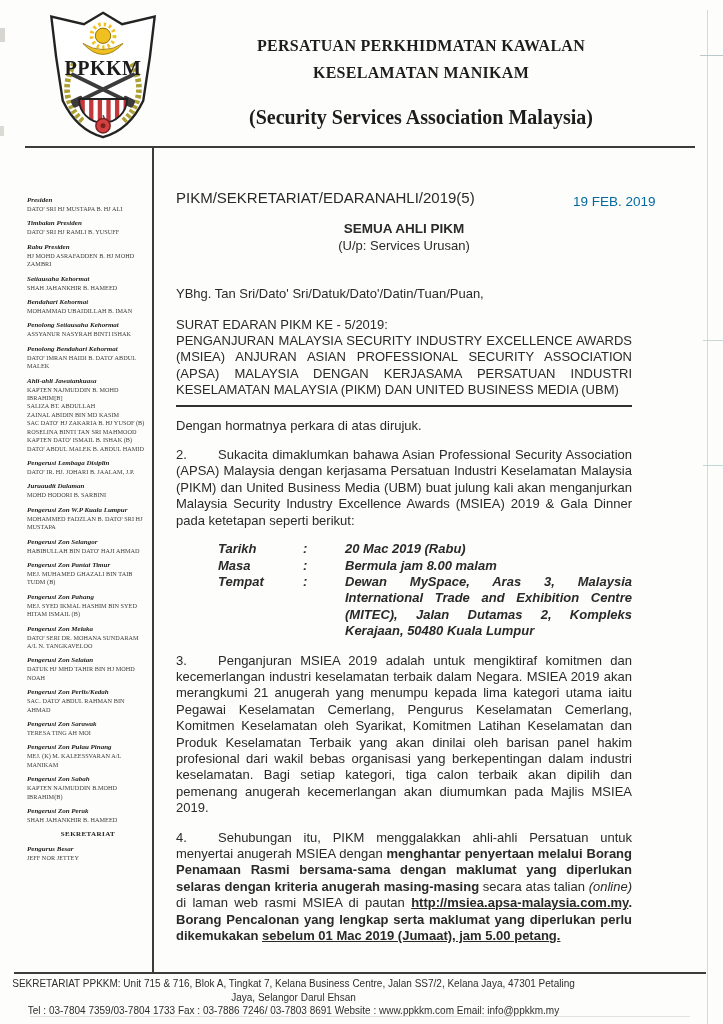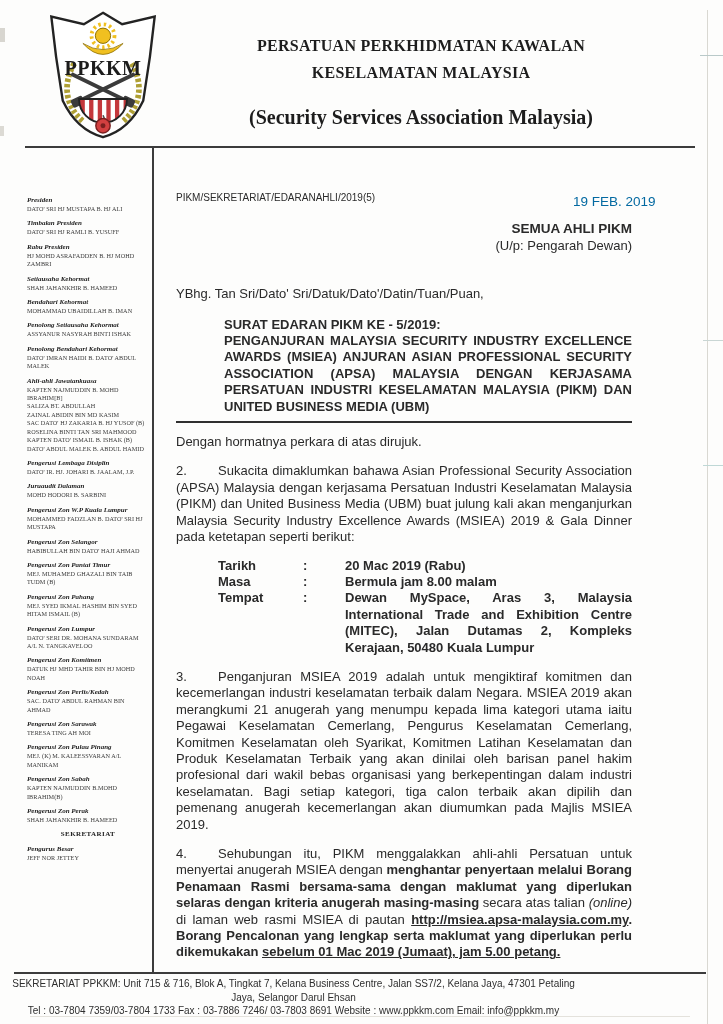--- a/index.html
+++ b/index.html
@@ -21,39 +21,39 @@
   
   .sidebar{position:absolute;left:27px;top:196px;width:122px;font-family:"Liberation Serif",serif;}
   .officer{margin-bottom:6px;font-family:Liberation Serif, serif;}
   .officer-title{font-size:7px;line-height:9px;font-weight:bold;font-style:italic;color:#222;}
   .officer-title.plain{font-style:normal;letter-spacing:.4px;text-align:center;}
   .officer-name{font-size:6.2px;line-height:8.4px;letter-spacing:.05px;color:#3a3a3a;}
 
   
   .main{position:absolute;left:176px;top:190px;width:456px;font-size:13px;line-height:16.4px;
         text-align:justify;color:#2a2a2a;}
-  .ref{font-size:10px;text-align:left;}
+  .ref{font-size:15px;text-align:left;}
   .date-stamp{position:absolute;left:573px;top:194px;font-size:13.5px;color:#0369a1;}
-  .to-block{margin-top:15px;text-align:right;}
+  .to-block{margin-top:15px;text-align:center;}
   .to-line{font-weight:bold;font-size:13.5px;}
   .attn-line{font-size:13px;}
   .salutation{margin-top:32px;text-align:left;}
-  .subject{margin-top:14px;font-weight:bold;margin-left:48px;}
+  .subject{margin-top:14px;font-weight:normal;}
   .subject .s1{text-align:left;}
   .rule-subject{margin-top:6px;border-top:2px solid #303030;}
   .opening{margin-top:11px;text-align:left;}
   .para{margin:13px 0 0 0;}
   .pnum{display:inline-block;width:42px;}
   .b{font-weight:bold;}
   .i{font-style:italic;}
   .u{text-decoration:underline;}
 
   
   .schedule{margin-top:12px;margin-left:42px;font-weight:bold;}
-  .srow{display:flex;align-items:flex-start;}
+  .srow{display:flex;align-items:flex-start;font-style:italic;}
   .slabel{width:85px;flex:none;text-align:left;}
   .scolon{width:42px;flex:none;text-align:left;}
   .svalue{flex:1;text-align:justify;}
 
   
   .footer{position:absolute;left:0;top:977px;width:587px;text-align:center;
           font-size:10px;line-height:13.5px;color:#2e2e2e;}
 
   
   .art-right-line{position:absolute;left:707px;top:10px;width:1px;height:1014px;background:#d9d8d2;}
@@ -111,21 +111,21 @@
 
     <g>
       <line x1="70" y1="112" x2="76" y2="126" stroke="#4a4a4a" stroke-width="1.6"></line>
       <circle cx="70" cy="123" r="7.5" fill="#d24040" stroke="#7a1f1f" stroke-width="1.5"></circle>
       <circle cx="70" cy="123" r="2.6" fill="#7a1f1f"></circle>
     </g>
   </svg>
 
   <div class="org-title">
     <div class="my1">PERSATUAN PERKHIDMATAN KAWALAN</div>
-    <div class="my2">KESELAMATAN MALAYSIA</div>
+    <div class="my2">KESELAMATAN MANIKAM</div>
     <div class="en">(Security Services Association Malaysia)</div>
   </div>
 
   <div class="rule-top"></div>
   <div class="rule-vert"></div>
   <div class="rule-bottom"></div>
 
   <div class="sidebar">
       <div class="officer">
         <div class="officer-title">Presiden</div>
@@ -183,25 +183,25 @@
       </div>
       <div class="officer">
         <div class="officer-title">Pengerusi Zon Pantai Timur</div>
         <div class="officer-name">MEJ. MUHAMED GHAZALI BIN TAIB TUDM (B)</div>
       </div>
       <div class="officer">
         <div class="officer-title">Pengerusi Zon Pahang</div>
         <div class="officer-name">MEJ. SYED IKMAL HASHIM BIN SYED HITAM ISMAIL (B)</div>
       </div>
       <div class="officer">
-        <div class="officer-title">Pengerusi Zon Lumpur</div>
+        <div class="officer-title">Pengerusi Zon Melaka</div>
         <div class="officer-name">DATO' SERI DR. MOHANA SUNDARAM A/L N. TANGKAVELOO</div>
       </div>
       <div class="officer">
-        <div class="officer-title">Pengerusi Zon Komitmen</div>
+        <div class="officer-title">Pengerusi Zon Selatan</div>
         <div class="officer-name">DATUK HJ MHD TAHIR BIN HJ MOHD NOAH</div>
       </div>
       <div class="officer">
         <div class="officer-title">Pengerusi Zon Perlis/Kedah</div>
         <div class="officer-name">SAC. DATO' ABDUL RAHMAN BIN AHMAD</div>
       </div>
       <div class="officer">
         <div class="officer-title">Pengerusi Zon Sarawak</div>
         <div class="officer-name">TERESA TING AH MOI</div>
       </div>
@@ -226,21 +226,21 @@
       </div>
     </div>
 
   <div class="date-stamp">19 FEB. 2019</div>
 
   <div class="main">
     <div class="ref">PIKM/SEKRETARIAT/EDARANAHLI/2019(5)</div>
 
     <div class="to-block">
       <div class="to-line">SEMUA AHLI PIKM</div>
-      <div class="attn-line">(U/p: Pengarah Dewan)</div>
+      <div class="attn-line">(U/p: Services Urusan)</div>
     </div>
 
     <div class="salutation">YBhg. Tan Sri/Dato' Sri/Datuk/Dato'/Datin/Tuan/Puan,</div>
 
     <div class="subject">
       <div class="s1">SURAT EDARAN PIKM KE - 5/2019:</div>
       <div class="s2">PENGANJURAN MALAYSIA SECURITY INDUSTRY EXCELLENCE AWARDS (MSIEA) ANJURAN ASIAN PROFESSIONAL SECURITY ASSOCIATION (APSA) MALAYSIA DENGAN KERJASAMA PERSATUAN INDUSTRI KESELAMATAN MALAYSIA (PIKM) DAN UNITED BUSINESS MEDIA (UBM)</div>
     </div>
     <div class="rule-subject"></div>
 

